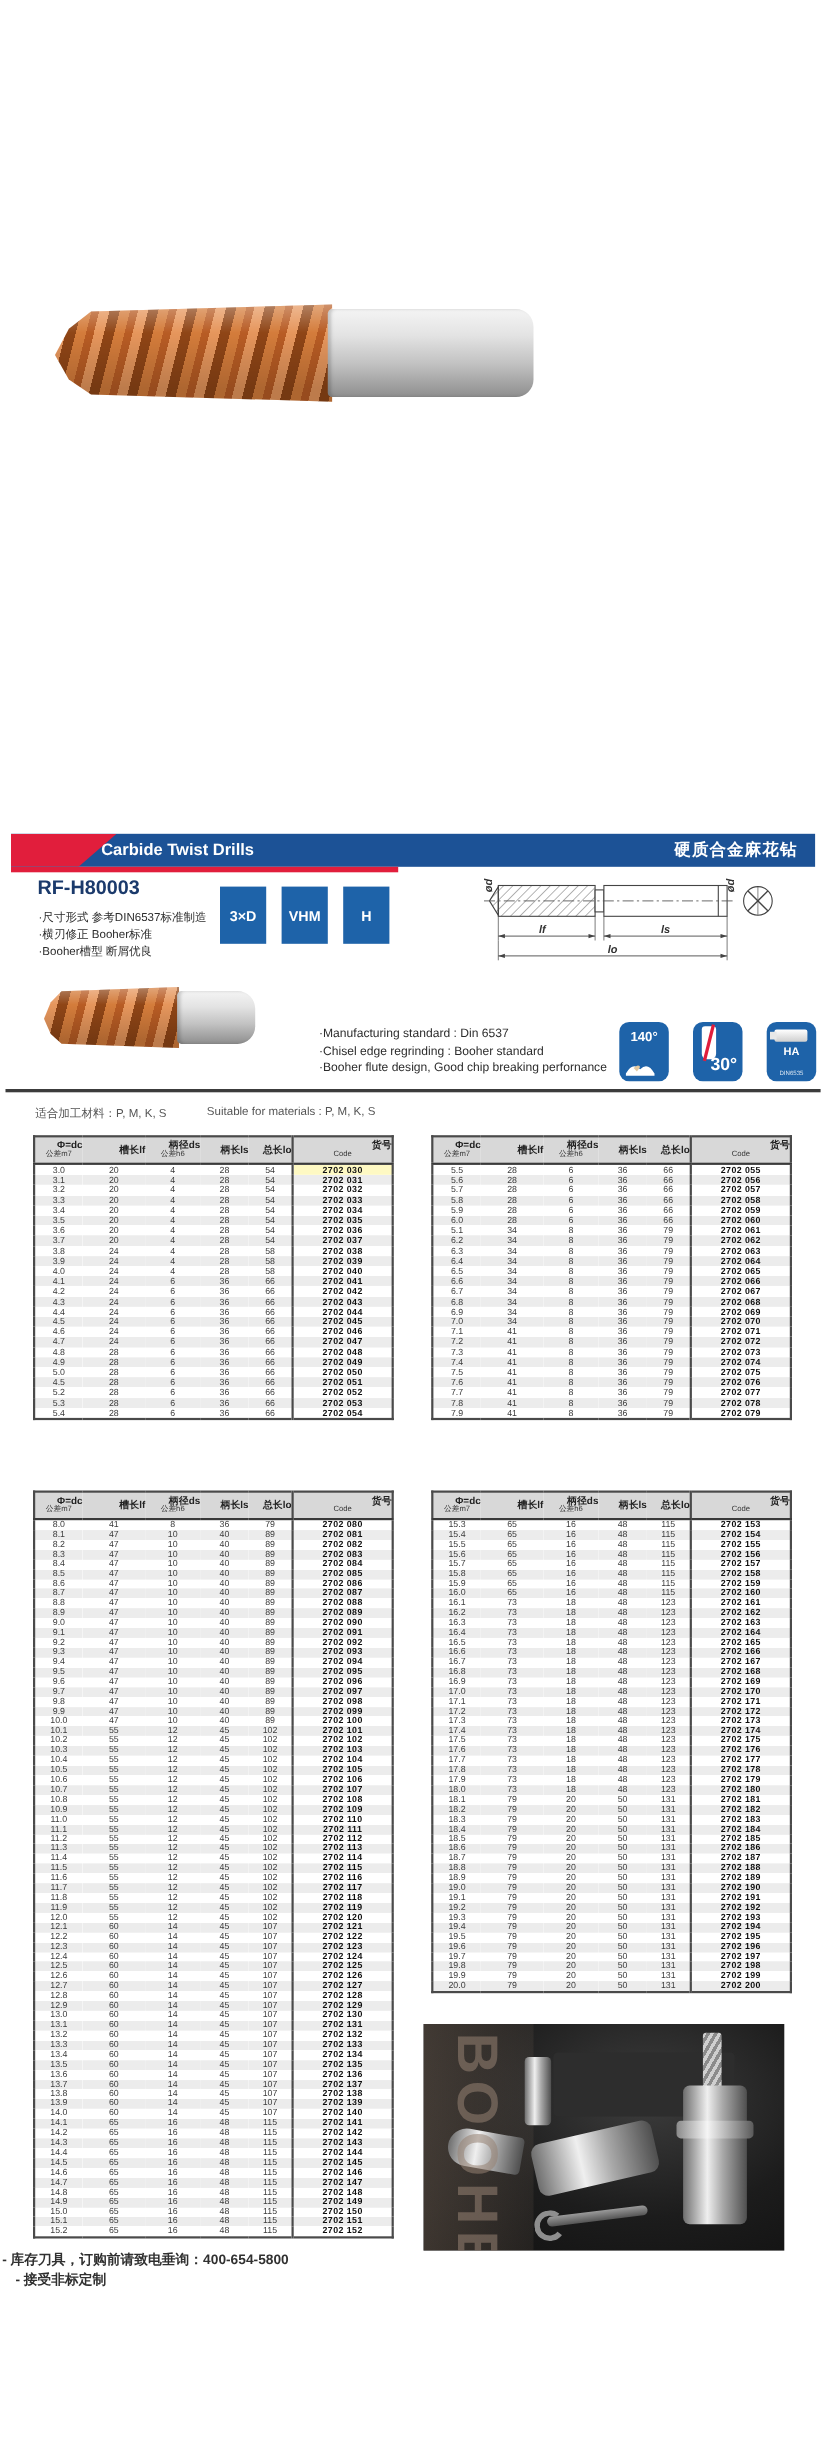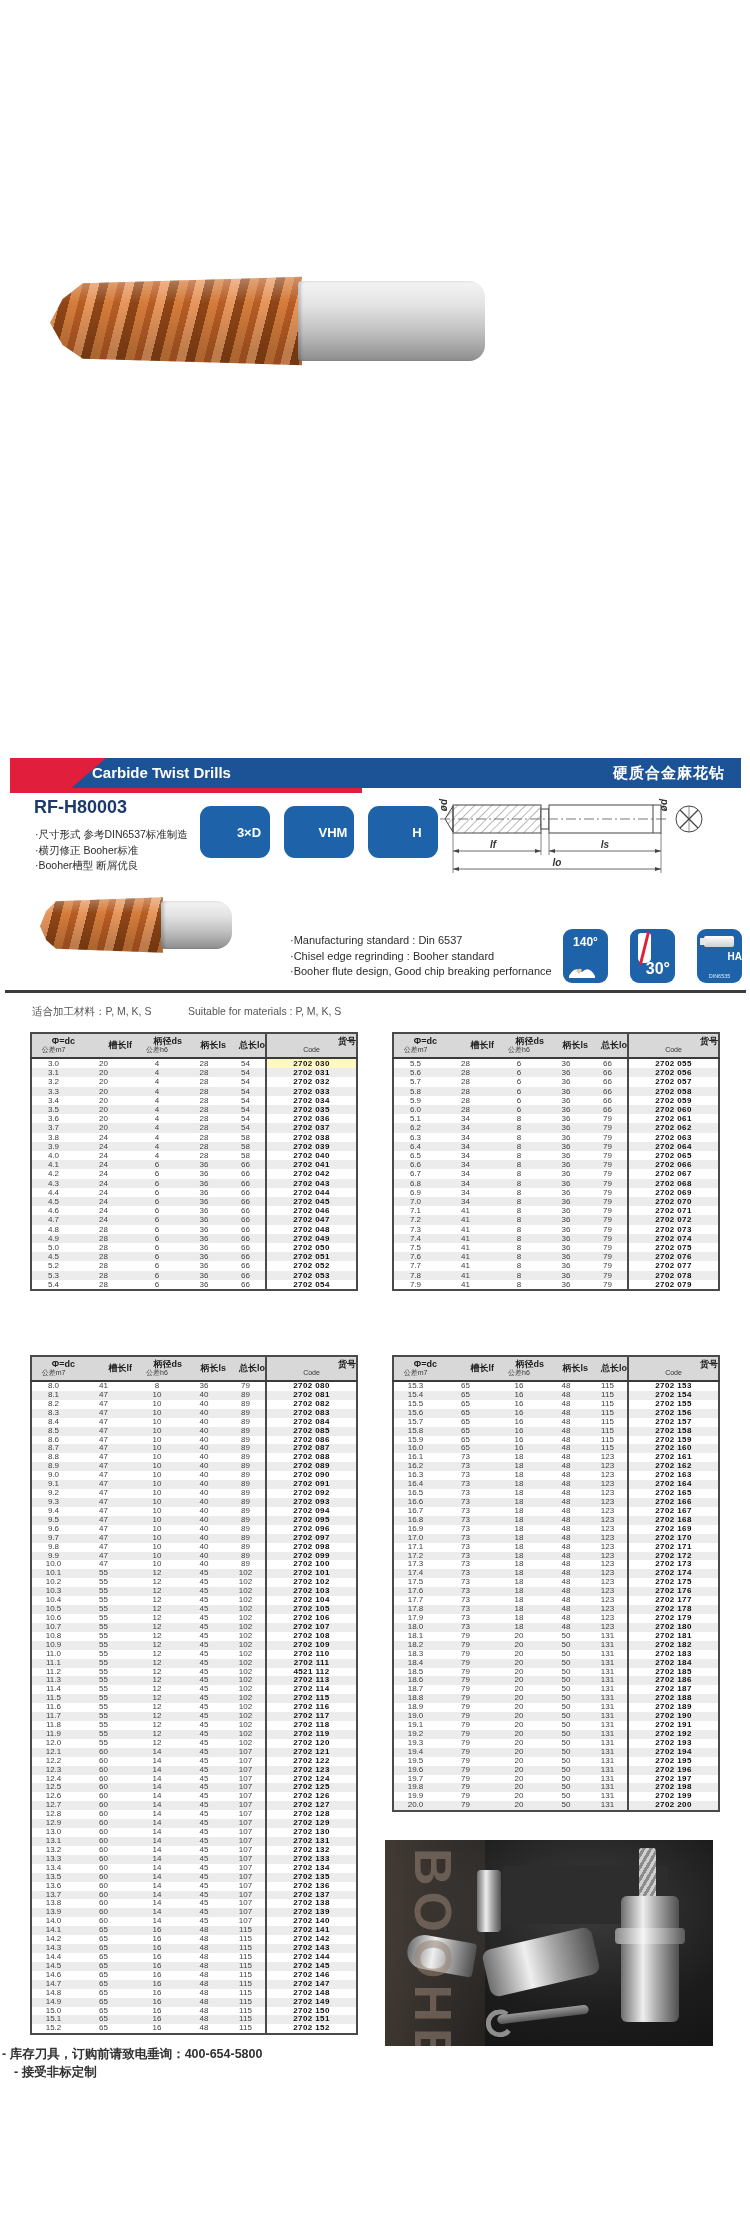--- a/index.html
+++ b/index.html
@@ -30,22 +30,22 @@
   #band .red-wedge{position:absolute;left:0;top:0;width:96px;height:100%;
     background:#e11e3c;clip-path:polygon(0 0,100% 0,64% 100%,0 100%);}
   #band .t-en{position:absolute;left:82px;top:0;line-height:30px;color:#fff;font-weight:bold;font-size:15px;}
   #band .t-zh{position:absolute;right:16px;top:0;line-height:30px;color:#fff;font-weight:bold;font-size:15px;letter-spacing:1px;}
   #band-underline{left:10px;top:788px;width:352px;height:5px;background:#e11e3c;}
 
   
   #model{left:34px;top:797px;font-size:18px;font-weight:bold;color:#1b3a6b;}
   #features{left:35px;top:827px;font-size:10.5px;line-height:15.5px;color:#2c2c2c;}
   #badges{left:200px;top:806px;display:flex;gap:14px;}
-  .badge{width:42px;height:52px;background:#1e63a9;border-radius:11px;color:#fff;
-    font-weight:bold;font-size:13px;display:flex;align-items:center;justify-content:center;padding-left:28px;}
+  .badge{width:42px;height:52px;background:#1e63a9;border-radius:0;color:#fff;
+    font-weight:bold;font-size:13px;display:flex;align-items:center;justify-content:center;}
 
   
   #drawing{left:435px;top:785px;width:272px;height:102px;}
   #drawing text{font-size:10px;font-style:italic;font-weight:bold;fill:#333;}
 
   
   #drill2{left:40px;top:896px;width:192px;height:58px;}
 
   
   #specs{left:290px;top:933px;font-size:11px;line-height:15.5px;color:#2c2c2c;}
@@ -54,21 +54,21 @@
   #icon-badges{left:563px;top:929px;display:flex;gap:22px;}
   .ibadge{width:45px;height:54px;background:#1e63a9;border-radius:9px;position:relative;color:#fff;overflow:hidden;}
   .ibadge .lab{position:absolute;font-weight:bold;}
   #ib1 .lab{top:6px;left:0;right:0;text-align:center;font-size:12px;}
   #ib1 .tip{position:absolute;bottom:4px;left:4px;}
   #ib2 .lab{bottom:5px;right:5px;font-size:16px;}
   #ib2 .fl{position:absolute;top:4px;left:8px;width:13px;height:30px;background:#fff;border-radius:3px 3px 5px 5px;}
   #ib2 .fl:after{content:"";position:absolute;left:5px;top:-2px;width:3px;height:34px;background:#e11e3c;transform:rotate(14deg);}
   #ib3 .cyl{position:absolute;top:7px;left:7px;width:30px;height:11px;background:linear-gradient(#fff,#cfcfcf);border-radius:2px;}
   #ib3 .cyl:before{content:"";position:absolute;left:-4px;top:2px;width:6px;height:7px;background:#e8e8e8;}
-  #ib3 .lab{top:22px;left:0;right:0;text-align:right;font-size:10px;}
+  #ib3 .lab{top:22px;left:0;right:0;text-align:center;font-size:10px;}
   #ib3 .sub{position:absolute;bottom:4px;left:0;right:0;text-align:center;font-size:5.5px;color:#dce7f3;}
 
   #divider{left:5px;top:990px;width:741px;height:3px;background:#3c3c3c;}
   #materials-zh{left:32px;top:1005px;font-size:10.5px;color:#555;}
   #materials-en{left:188px;top:1005px;font-size:10.5px;color:#555;}
 
   
   table.spec{border-collapse:collapse;table-layout:fixed;position:absolute;background:#fff;
     border:2px solid #4a4a4a;}
   table.spec th{background:#d8d8d8;border-bottom:2px solid #3a3a3a;padding:2px 0 3px;vertical-align:middle;}
@@ -975,21 +975,21 @@
         <td>45</td>
         <td>102</td>
         <td class="code">2702 111</td>
       </tr>
       <tr>
         <td>11.2</td>
         <td>55</td>
         <td>12</td>
         <td>45</td>
         <td>102</td>
-        <td class="code">4521 112</td>
+        <td class="code">2702 112</td>
       </tr>
       <tr>
         <td>11.3</td>
         <td>55</td>
         <td>12</td>
         <td>45</td>
         <td>102</td>
         <td class="code">2702 113</td>
       </tr>
       <tr>

